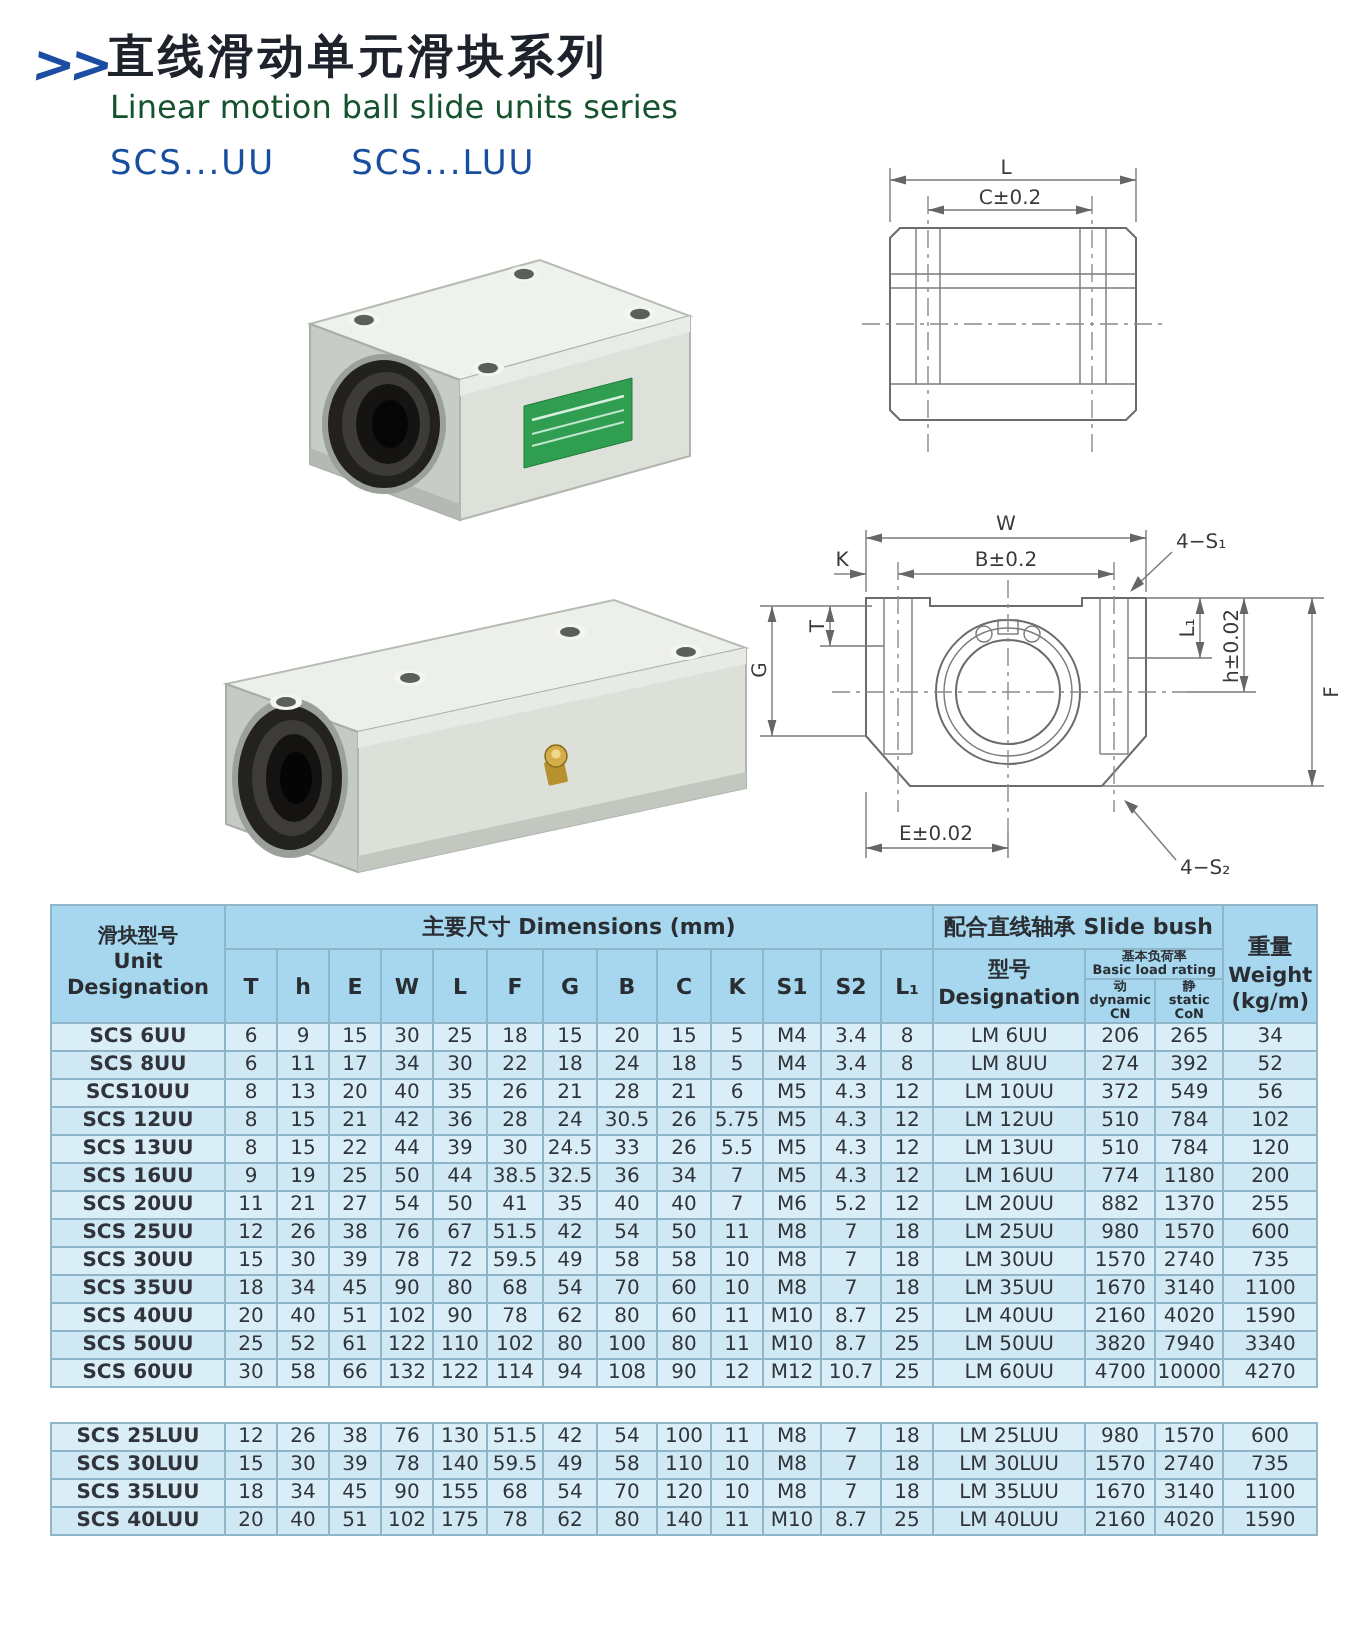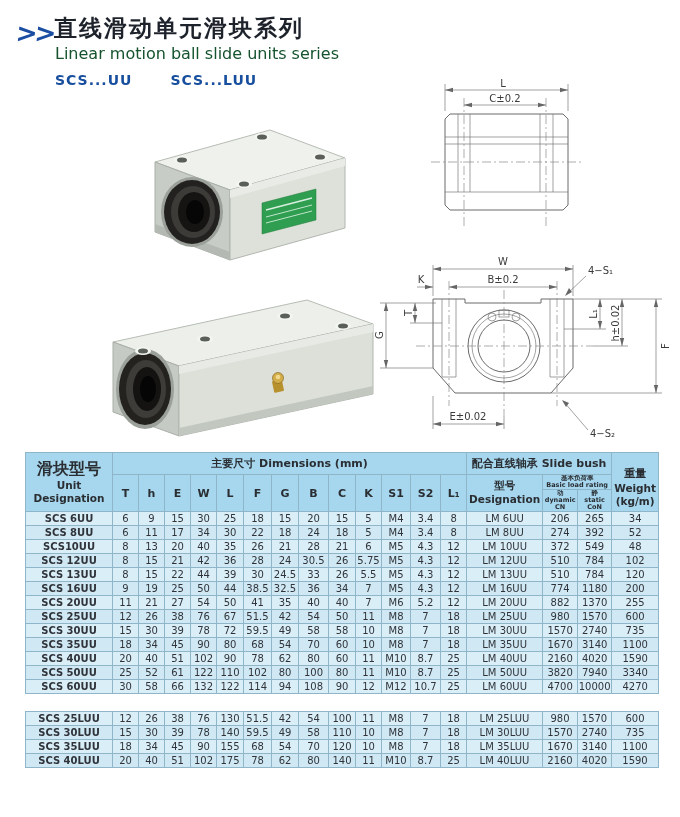--- a/index.html
+++ b/index.html
@@ -4,37 +4,37 @@
 <style>
   html,body{margin:0;padding:0;background:#ffffff;}
   #page{position:relative;width:680px;height:817px;background:#fff;overflow:hidden;
         font-family:"DejaVu Sans", sans-serif;color:#222;}
   
   .chev{position:absolute;left:16px;top:18px;font-size:26px;font-weight:900;
         color:#1b4ea3;letter-spacing:-3px;transform:skewX(-6deg);}
   .title-zh{position:absolute;left:54px;top:13px;font-size:23px;font-weight:700;
         color:#1d222b;letter-spacing:2px;}
   .title-en{position:absolute;left:55px;top:44px;font-size:16px;color:#14532d;}
-  .series{position:absolute;left:55px;top:72px;font-size:14px;font-weight:700;
+  .series{position:absolute;left:55px;top:72px;font-size:17px;font-weight:400;
         color:#174f9e;letter-spacing:1px;}
   .series span{margin-right:38px;}
   
   table{border-collapse:collapse;table-layout:fixed;width:630px;}
   .dim-table{position:absolute;left:25px;}
   #tbl-uu{top:452px;}
   #tbl-luu{top:711px;}
   th,td{border:1px solid #8fb5c9;text-align:center;padding:0;overflow:hidden;
         white-space:nowrap;}
   thead th{background:#a6d7ee;color:#2a2e33;font-weight:700;}
   .grp{font-size:11px;height:21px;}
   .dimL{font-size:11px;}
   .sub-sm{font-size:6.5px;line-height:1.05;height:13px;font-weight:700;}
   .sub-xs{font-size:6.5px;line-height:1.1;font-weight:700;}
   .unit-th{font-size:10.5px;line-height:1.25;}
-  .unit-th .zh{font-size:16px;}
+  .unit-th .zh{font-size:10px;}
   .wt-th{font-size:10.5px;line-height:1.3;}
   .wt-th .zh{font-size:11px;margin-top:12px;}
   .model-th{font-size:10.5px;line-height:1.3;}
   tbody td{height:13px;font-size:10px;color:#30343a;background:#daeef8;}
   tbody tr.alt td{background:#cfe8f4;}
   tbody td.des{font-weight:700;}
   
   .fig{position:absolute;}
   .dln{stroke:#6b6b6b;stroke-width:1;fill:none;}
   .thin{stroke:#7a7a7a;stroke-width:0.7;fill:none;}
@@ -370,21 +370,21 @@
           <td>21</td>
           <td>28</td>
           <td>21</td>
           <td>6</td>
           <td>M5</td>
           <td>4.3</td>
           <td>12</td>
           <td>LM 10UU</td>
           <td>372</td>
           <td>549</td>
-          <td>48</td>
+          <td>56</td>
         </tr>
         <tr class="alt">
           <td class="des">SCS 12UU</td>
           <td>8</td>
           <td>15</td>
           <td>21</td>
           <td>42</td>
           <td>36</td>
           <td>28</td>
           <td>24</td>

